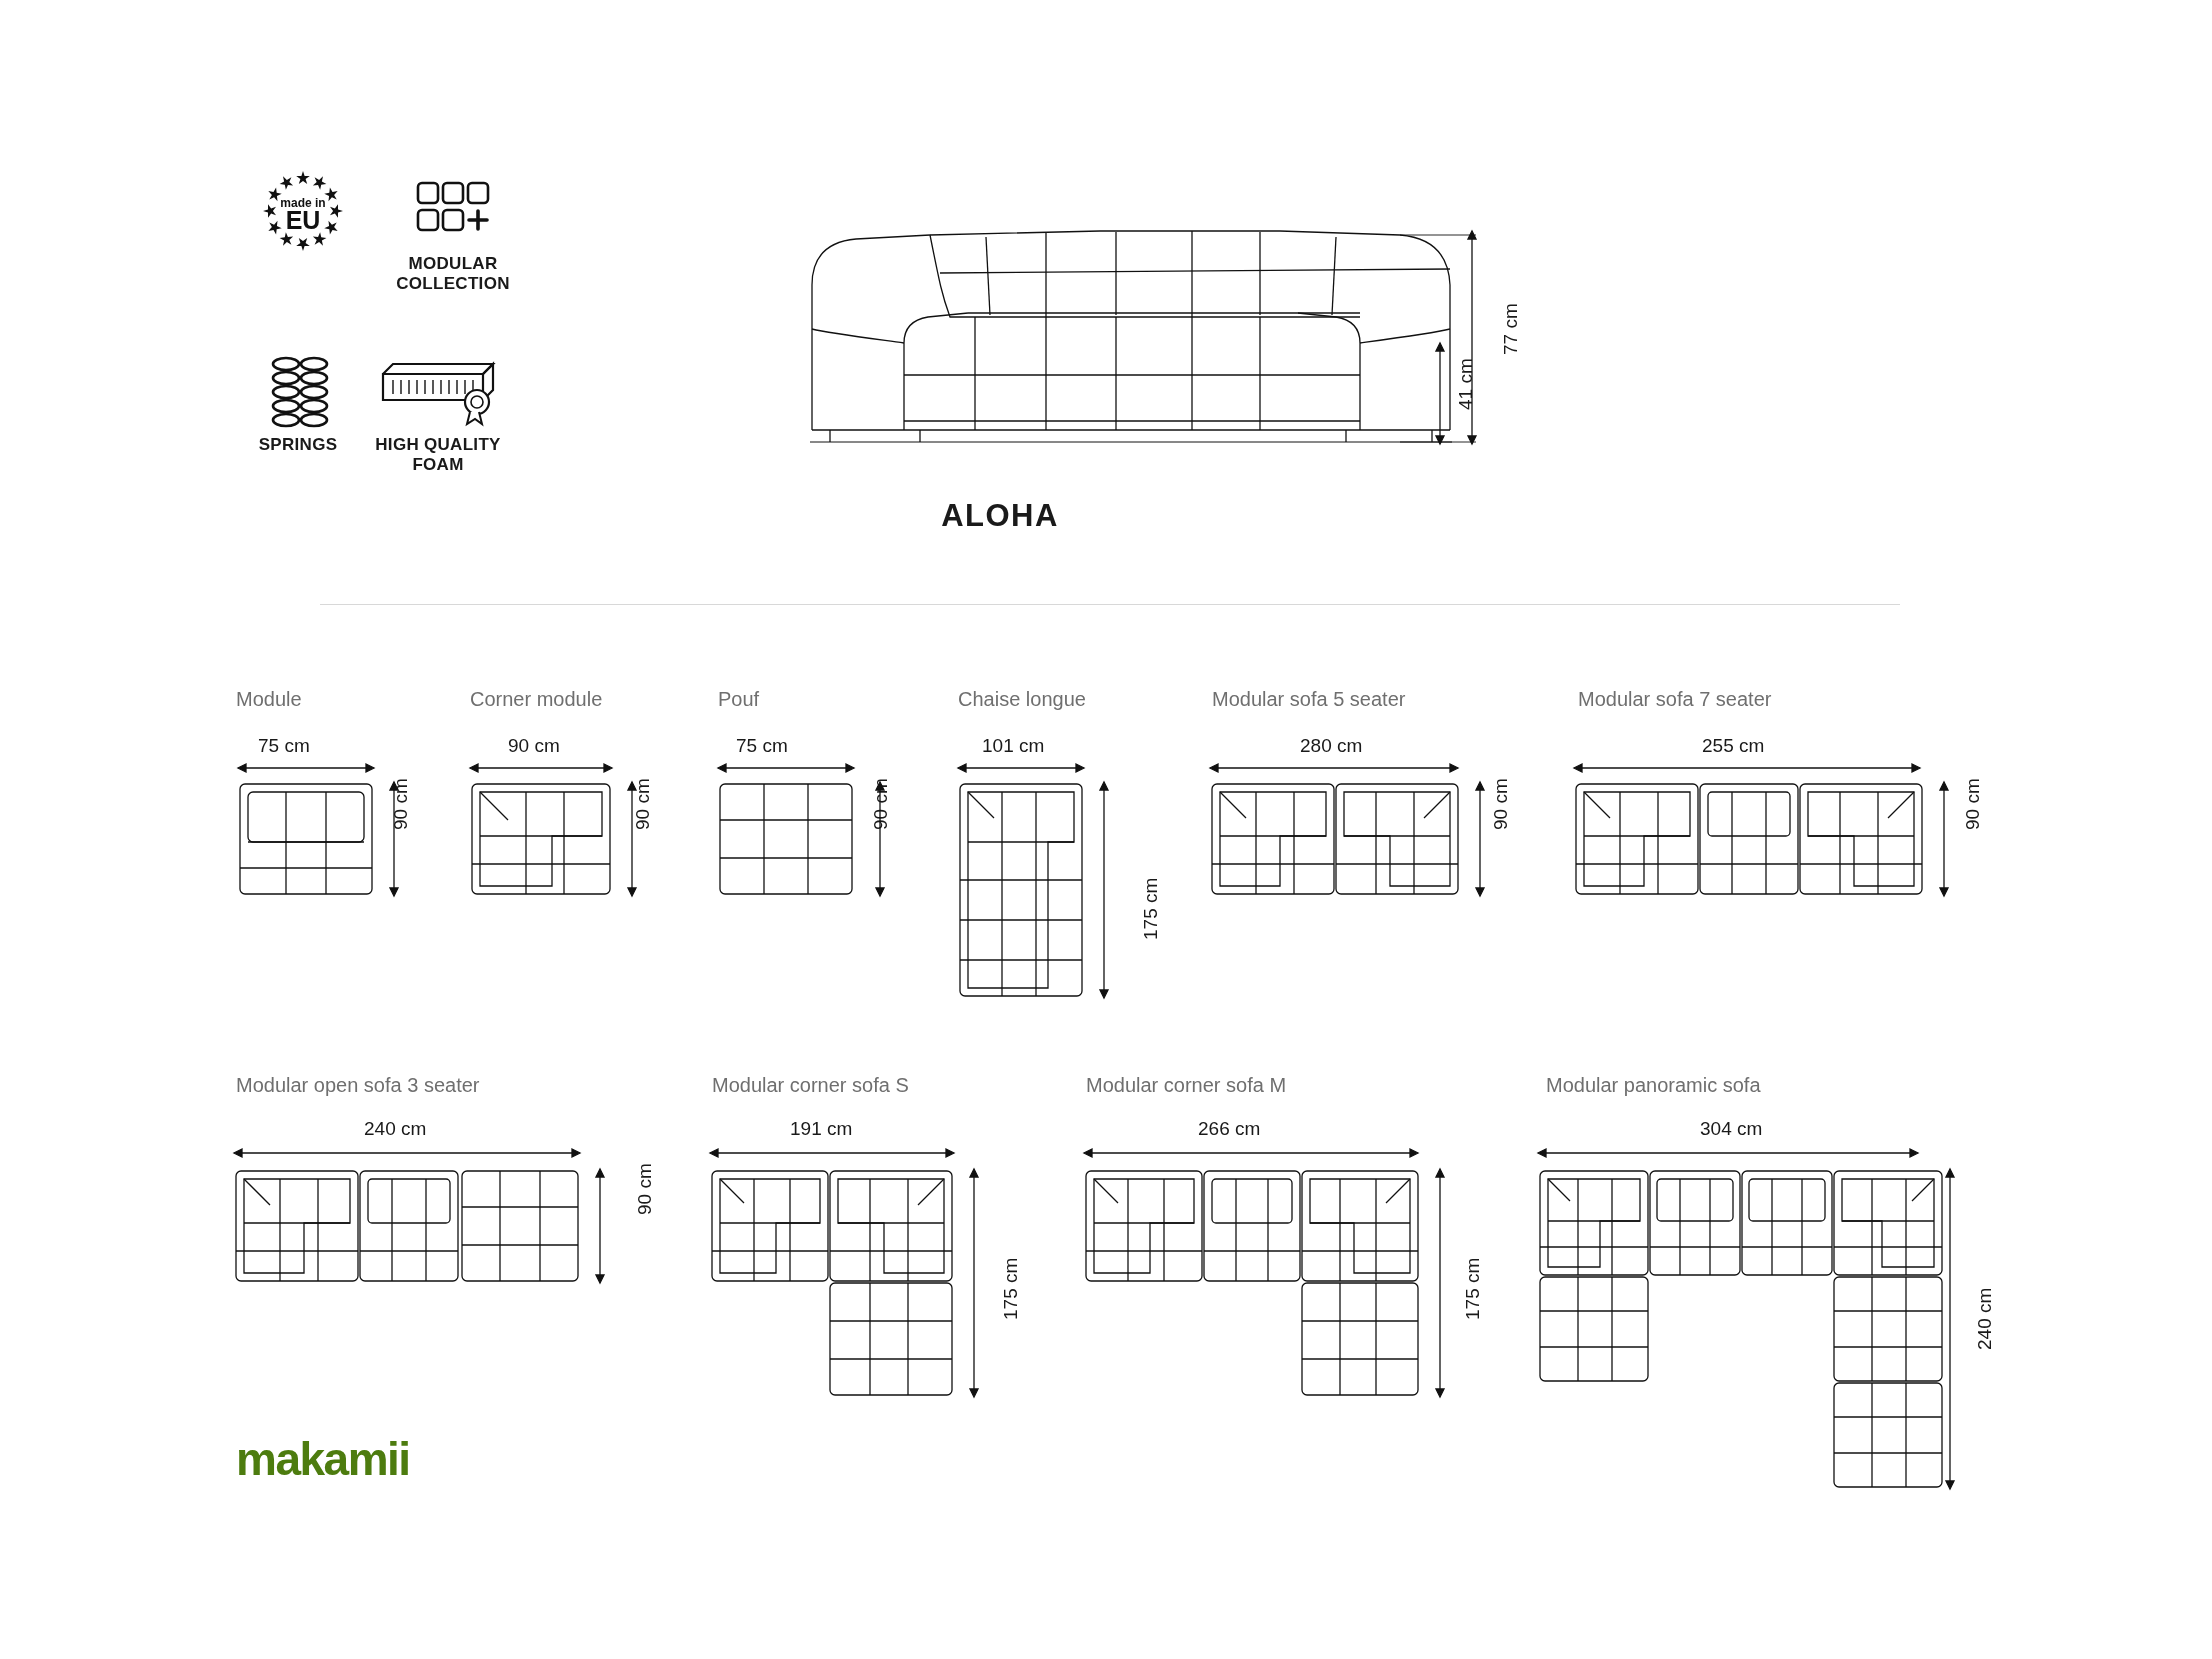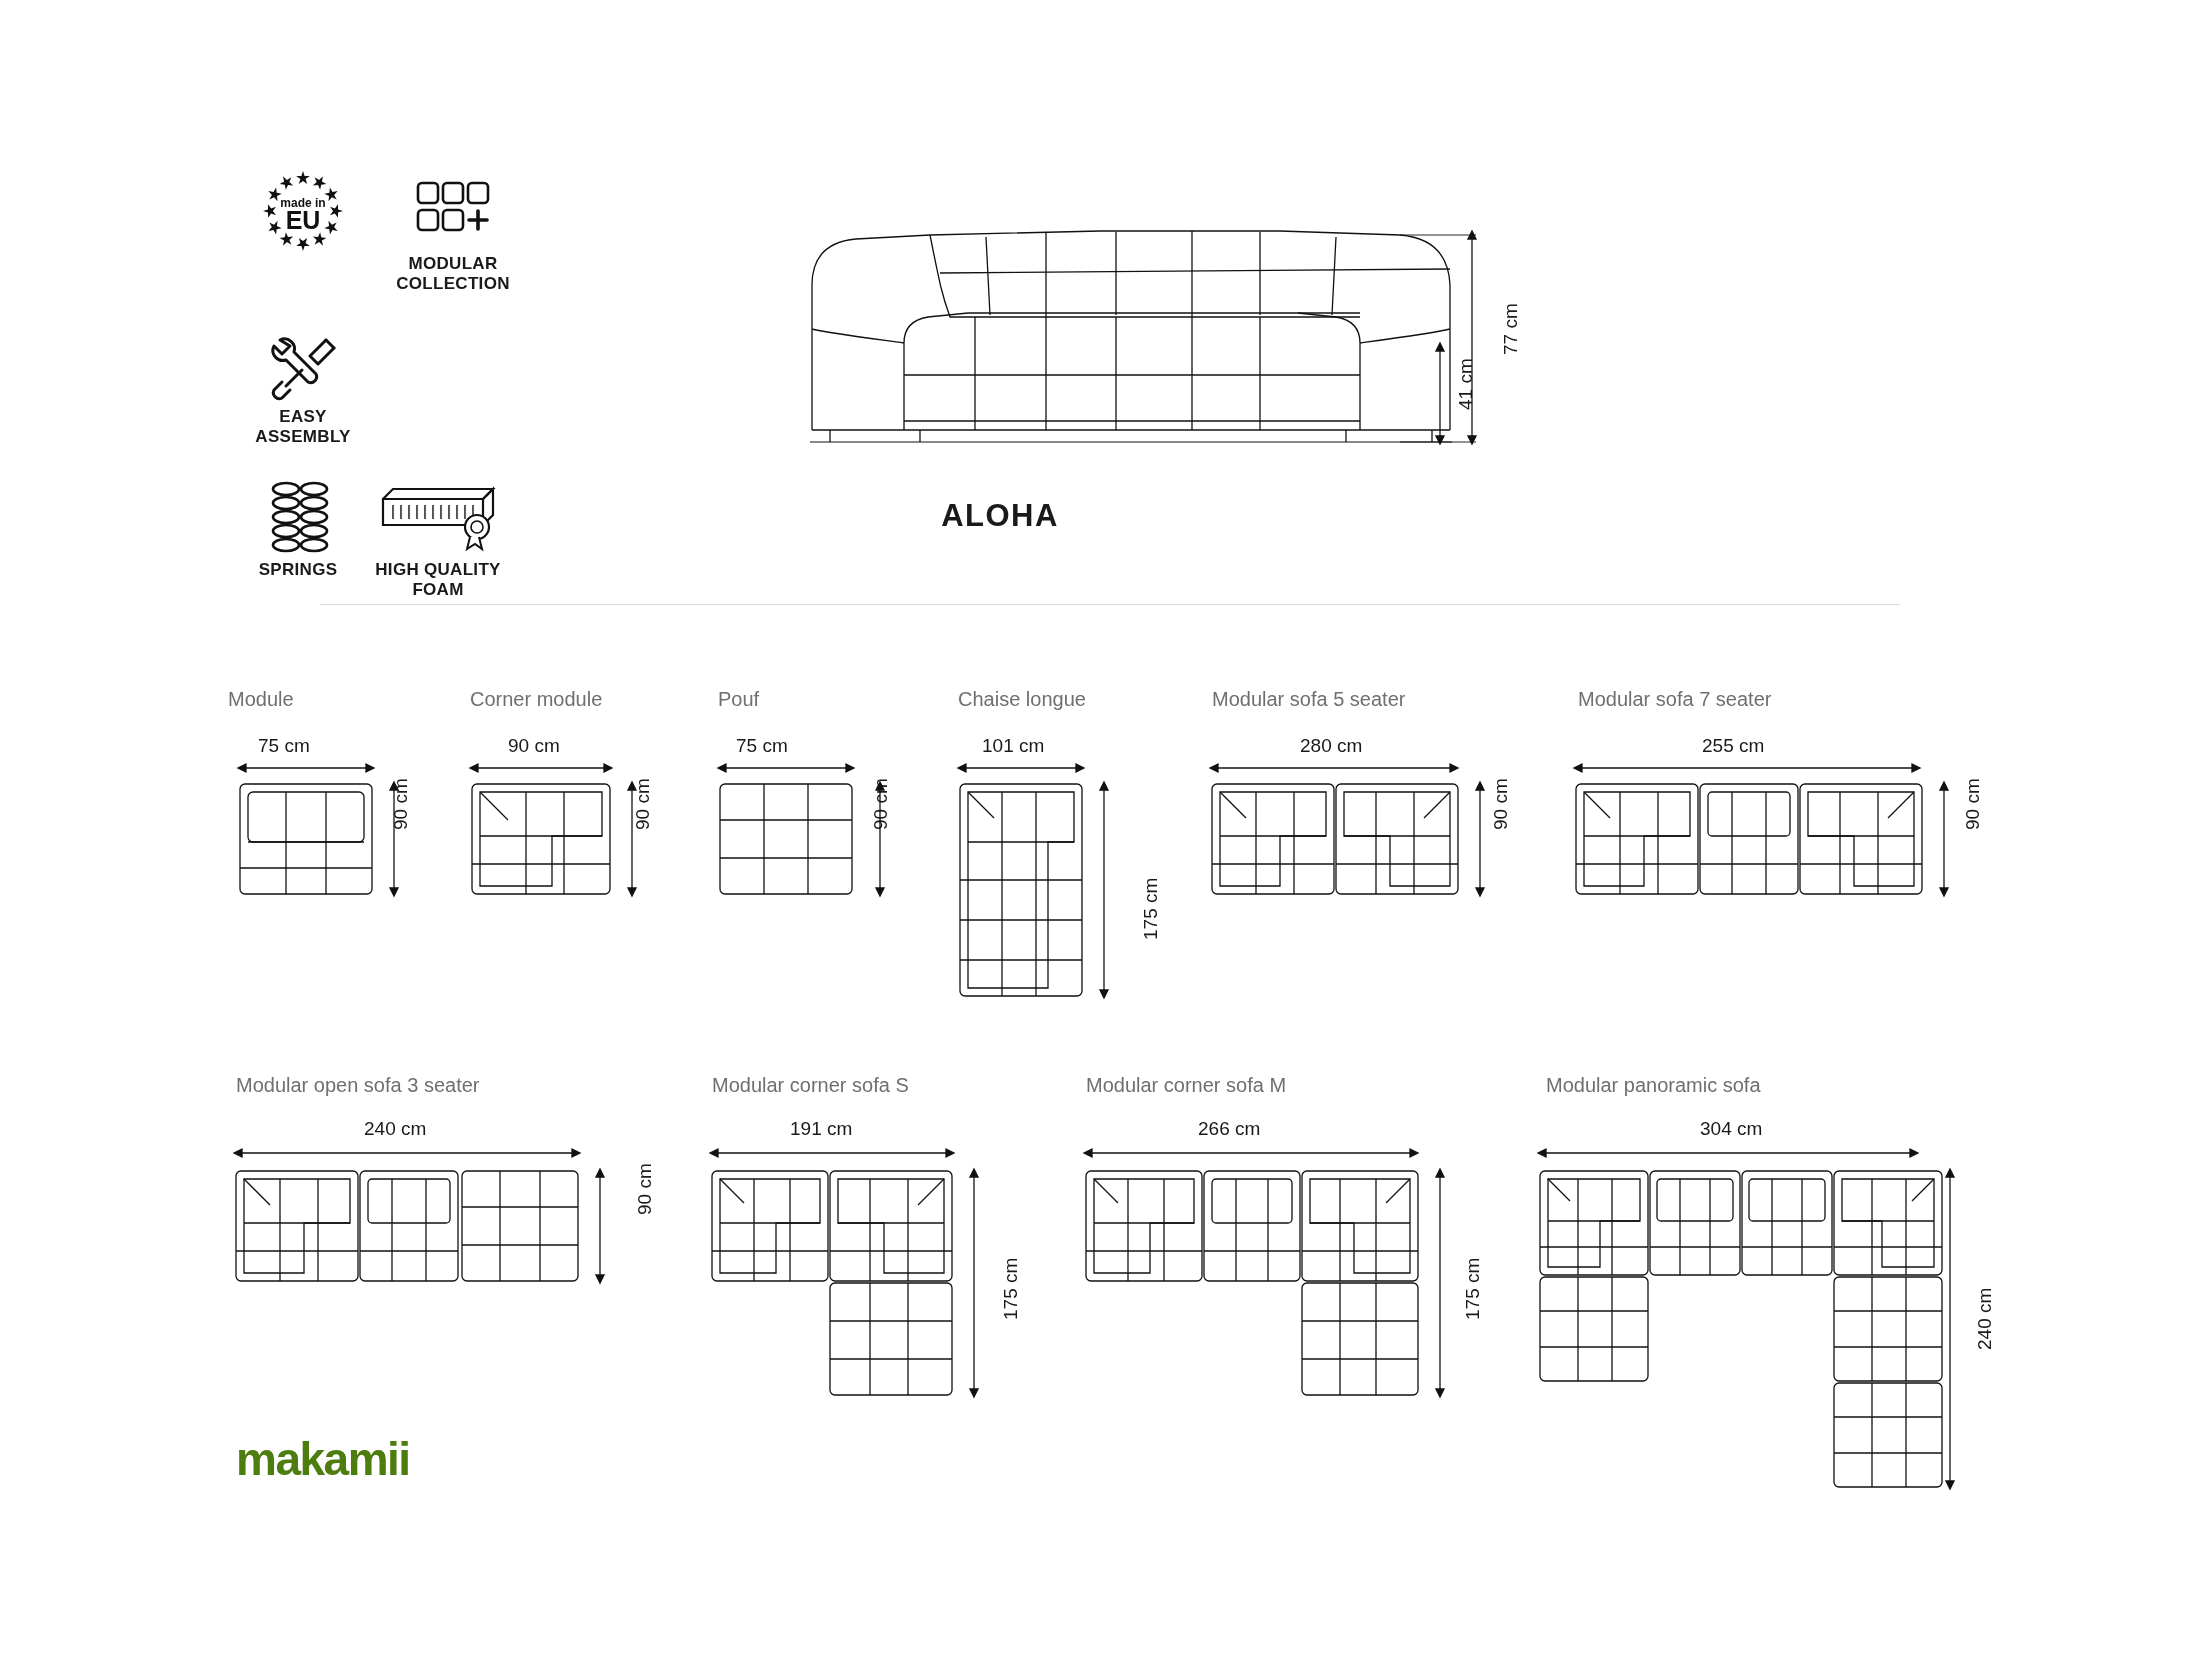--- a/index.html
+++ b/index.html
@@ -162,37 +162,20 @@
         </div>
         <div class="cap">
           <div>MODULAR</div>
           <div>COLLECTION</div>
         </div>
       </div>
     </div>
 
     <div class="feat-row" style="margin-top:28px;">
 
-      <div class="feat">
-        <div class="glyph">
-          <svg width="86" height="80" viewBox="0 0 86 80">
-            <g stroke="#111" stroke-width="3" fill="none" stroke-linecap="round" stroke-linejoin="round">
-              <path d="M20 16 a10 10 0 0 1 14 12 l22 22 a6 6 0 0 1 -8 8 l-22 -22 a10 10 0 0 1 -12 -14 l8 8 l8 -8 z"></path>
-              <path d="M66 16 l-16 16 l8 8 l16 -16"></path>
-              <path d="M66 16 l8 8"></path>
-              <path d="M26 62 l16 -16"></path>
-              <path d="M22 58 l-8 8 a6 6 0 0 0 8 8 l8 -8"></path>
-            </g>
-          </svg>
-        </div>
-        <div class="cap">
-          <div>EASY</div>
-          <div>ASSEMBLY</div>
-        </div>
-      </div>
       <div class="feat"></div>
     </div>
 
     <div class="feat-row" style="margin-top:28px;">
       <div class="feat">
         <div class="glyph">
           <svg width="80" height="84" viewBox="0 0 80 84">
             <g stroke="#111" stroke-width="2.6" fill="none">
               <ellipse cx="28" cy="14" rx="13" ry="6"></ellipse>
               <ellipse cx="28" cy="28" rx="13" ry="6"></ellipse>
@@ -305,21 +288,21 @@
       </g>
     </svg>
   </div>
   <div class="dim-label" style="left:1500px; top:355px; transform:rotate(-90deg); transform-origin:left top;">77 cm</div>
   <div class="dim-label" style="left:1455px; top:410px; transform:rotate(-90deg); transform-origin:left top;">41 cm</div>
 
   <div class="hero-title">ALOHA</div>
 
   <div class="divider"></div>
 
-  <div class="item-label" style="left:228px; top:688px;">Module</div>
+  <div class="item-label" style="left:236px; top:688px;">Module</div>
   <div class="dim-label" style="left:258px; top:735px;">75 cm</div>
   <div class="dim-label" style="left:390px; top:830px; transform:rotate(-90deg); transform-origin:left top;">90 cm</div>
   <div style="position:absolute; left:236px; top:760px;">
     <svg width="220" height="160" viewBox="0 0 220 160">
       <g class="ln">
 
         <line x1="4" y1="8" x2="136" y2="8"></line>
         <path d="M10 4 L2 8 L10 12 z" fill="#111"></path>
           <path d="M130 4 L138 8 L130 12 z" fill="#111"></path>
 

